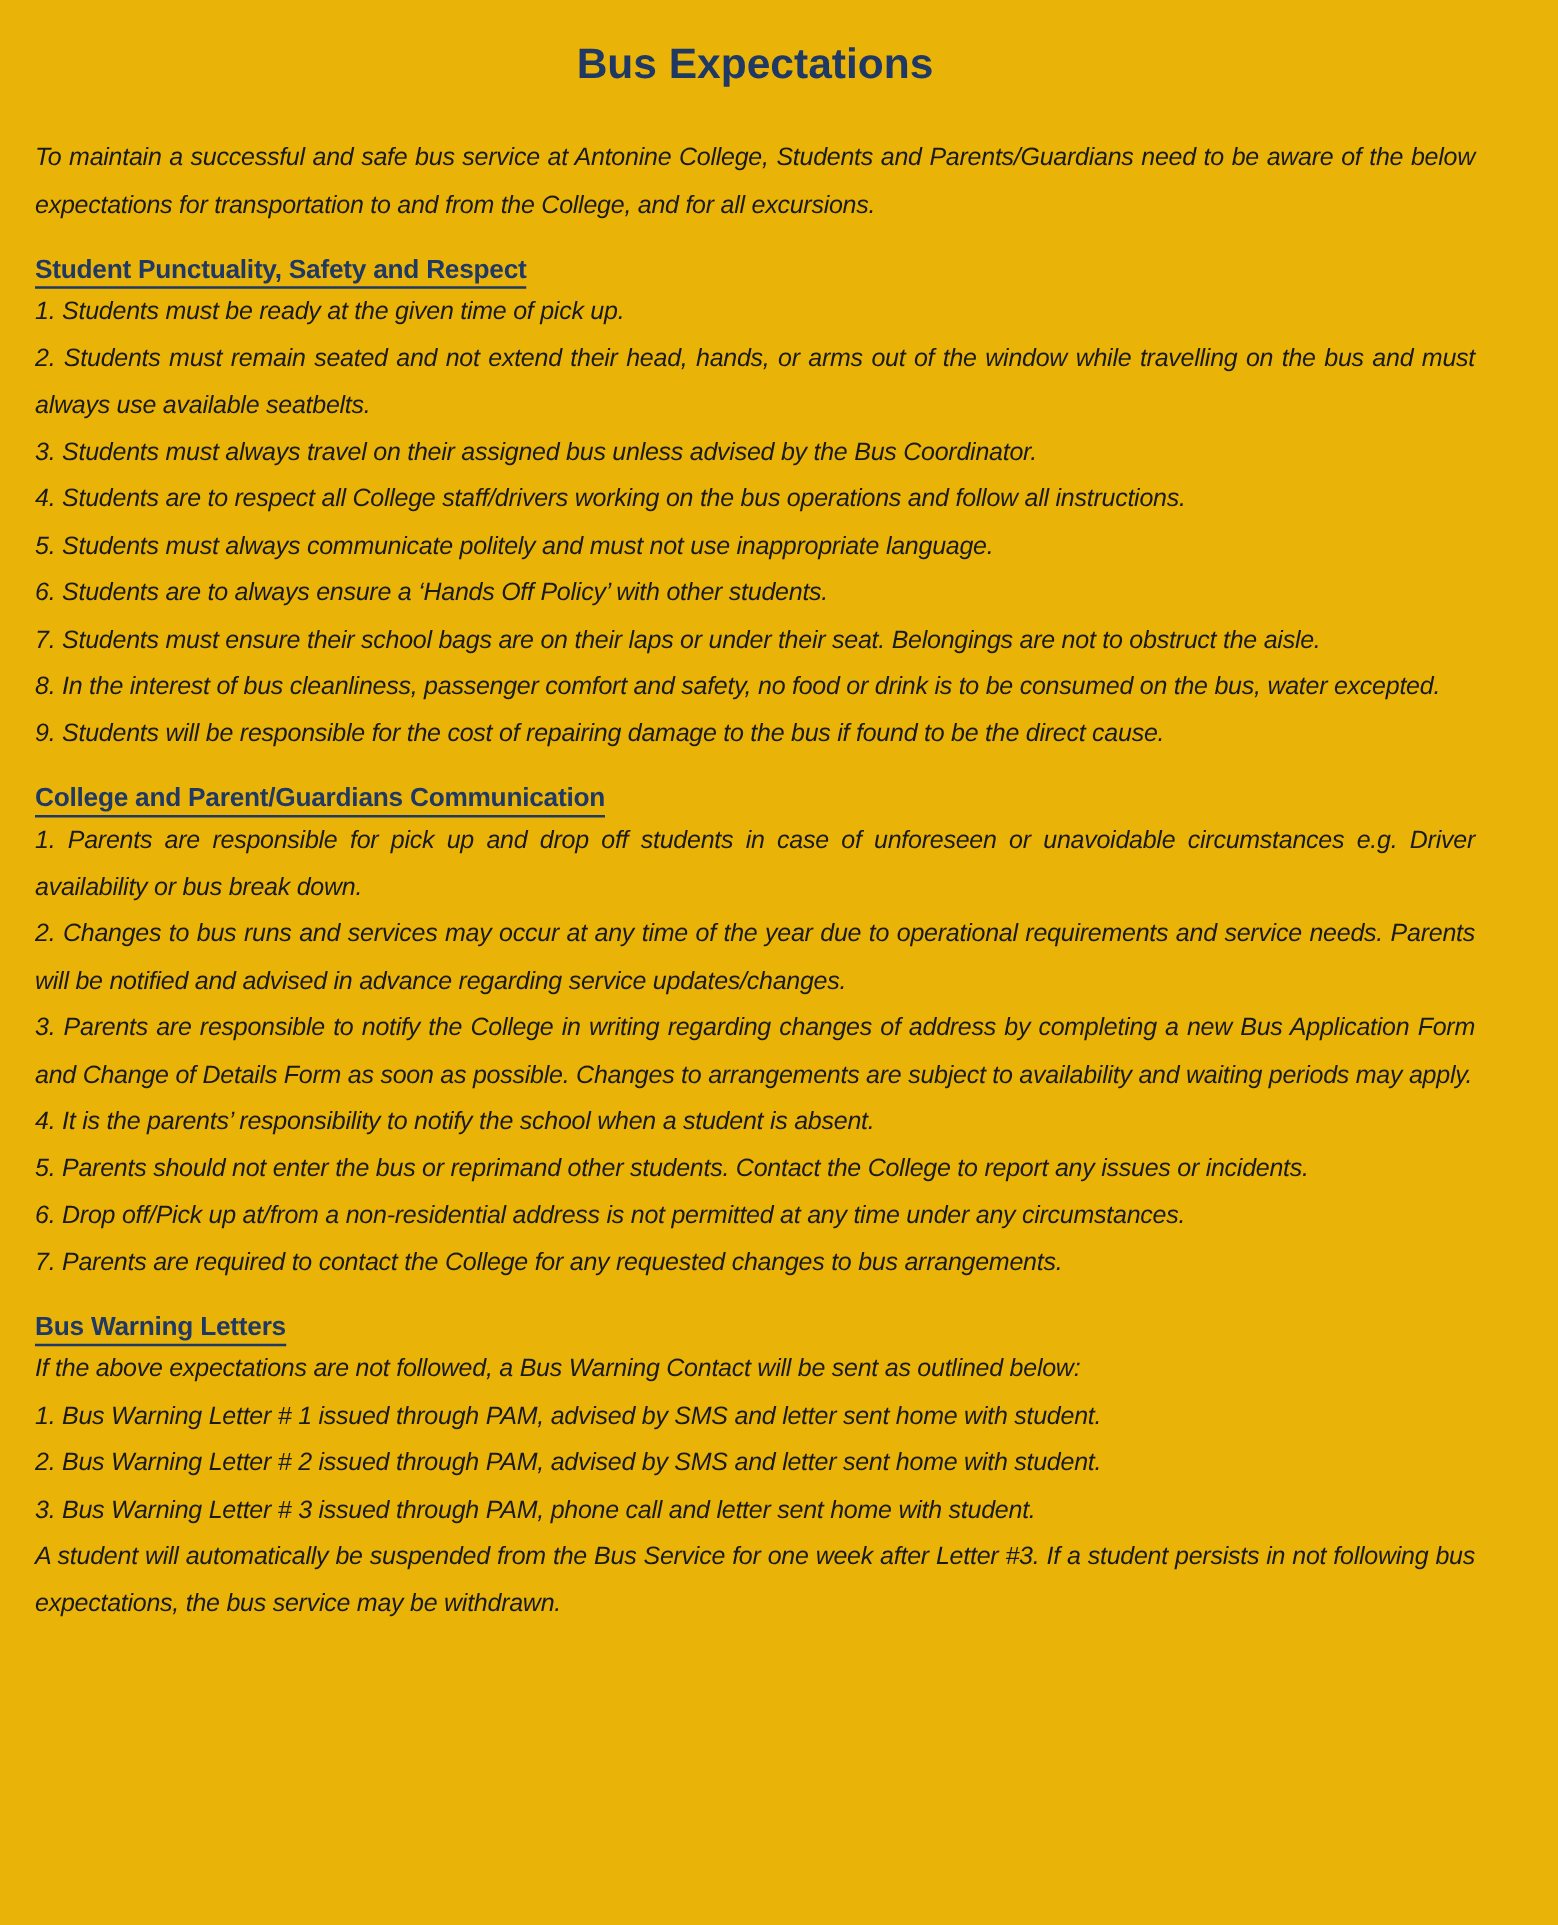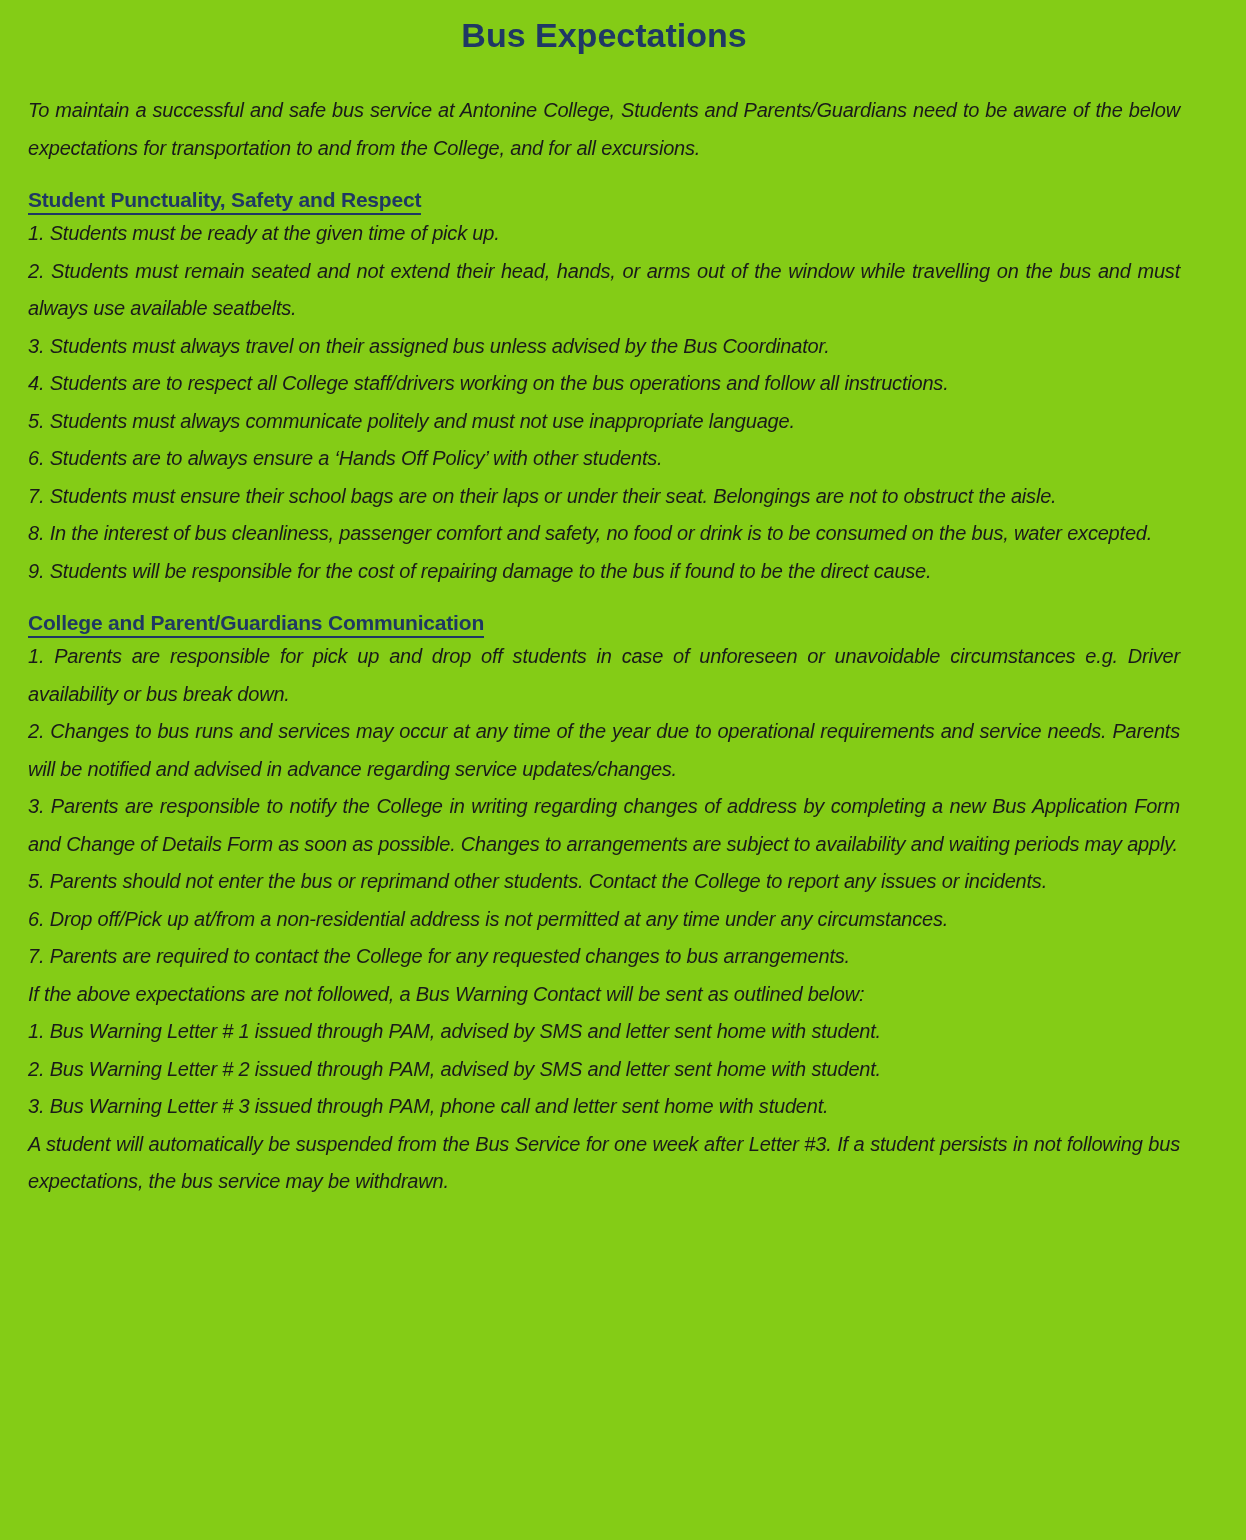--- a/index.html
+++ b/index.html
@@ -1,21 +1,21 @@
 <!DOCTYPE html>
 <html><head>
 <meta charset="utf-8">
 <style>
   * { margin: 0; padding: 0; box-sizing: border-box; }
   html, body { background: #ffffff; }
   .page {
     width: 1246px;
     height: 1540px;
-    background: #84cc16;
-    padding: 12px 66px 0 28px;
+    background: #eab308;
+    padding: 28px 66px 0 28px;
     font-family: "Liberation Sans", "DejaVu Sans", sans-serif;
     font-size: 20px;
     line-height: 37.5px;
     letter-spacing: -0.2px;
     color: #1a1a1a;
     overflow: hidden;
   }
   h1.doc-title {
     text-align: center;
     color: #1F3864;
@@ -60,23 +60,25 @@
   <p class="body-par">5. Students must always communicate politely and must not use inappropriate language.</p>
   <p class="body-par">6. Students are to always ensure a ‘Hands Off Policy’ with other students.</p>
   <p class="body-par">7. Students must ensure their school bags are on their laps or under their seat. Belongings are not to obstruct the aisle.</p>
   <p class="body-par">8. In the interest of bus cleanliness, passenger comfort and safety, no food or drink is to be consumed on the bus, water excepted.</p>
   <p class="body-par">9. Students will be responsible for the cost of repairing damage to the bus if found to be the direct cause.</p>
 
   <h2 class="sec-heading"><span>College and Parent/Guardians Communication</span></h2>
   <p class="body-par">1. Parents are responsible for pick up and drop off students in case of unforeseen or unavoidable circumstances e.g. Driver availability or bus break down.</p>
   <p class="body-par">2. Changes to bus runs and services may occur at any time of the year due to operational requirements and service needs. Parents will be notified and advised in advance regarding service updates/changes.</p>
   <p class="body-par">3. Parents are responsible to notify the College in writing regarding changes of address by completing a new Bus Application Form and Change of Details Form as soon as possible. Changes to arrangements are subject to availability and waiting periods may apply.</p>
+  <p class="body-par">4. It is the parents’ responsibility to notify the school when a student is absent.</p>
   <p class="body-par">5. Parents should not enter the bus or reprimand other students. Contact the College to report any issues or incidents.</p>
   <p class="body-par">6. Drop off/Pick up at/from a non-residential address is not permitted at any time under any circumstances.</p>
   <p class="body-par">7. Parents are required to contact the College for any requested changes to bus arrangements.</p>
 
+  <h2 class="sec-heading"><span>Bus Warning Letters</span></h2>
   <p class="body-par">If the above expectations are not followed, a Bus Warning Contact will be sent as outlined below:</p>
   <p class="body-par">1. Bus Warning Letter # 1 issued through PAM, advised by SMS and letter sent home with student.</p>
   <p class="body-par">2. Bus Warning Letter # 2 issued through PAM, advised by SMS and letter sent home with student.</p>
   <p class="body-par">3. Bus Warning Letter # 3 issued through PAM, phone call and letter sent home with student.</p>
   <p class="body-par">A student will automatically be suspended from the Bus Service for one week after Letter #3. If a student persists in not following bus expectations, the bus service may be withdrawn.</p>
 
 </div>
 
 </body></html>

